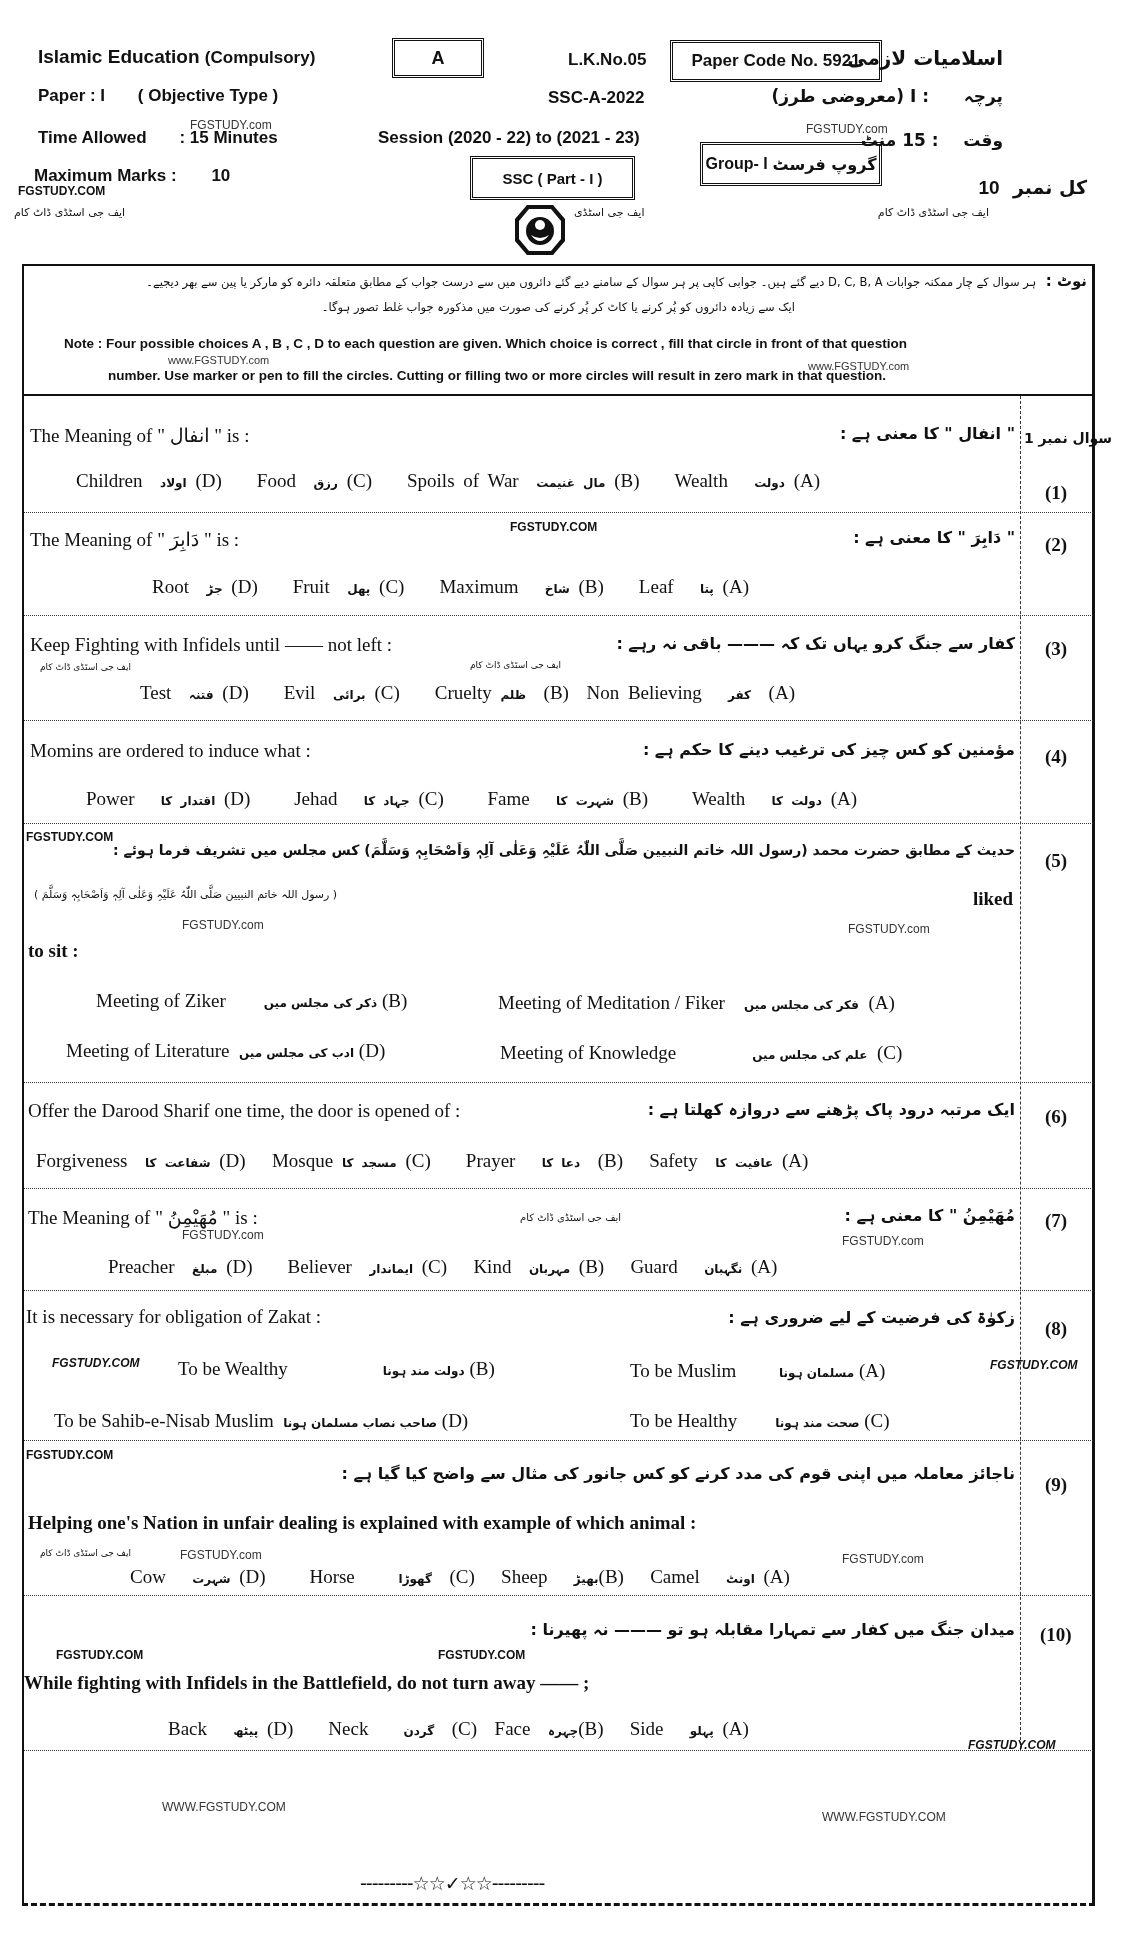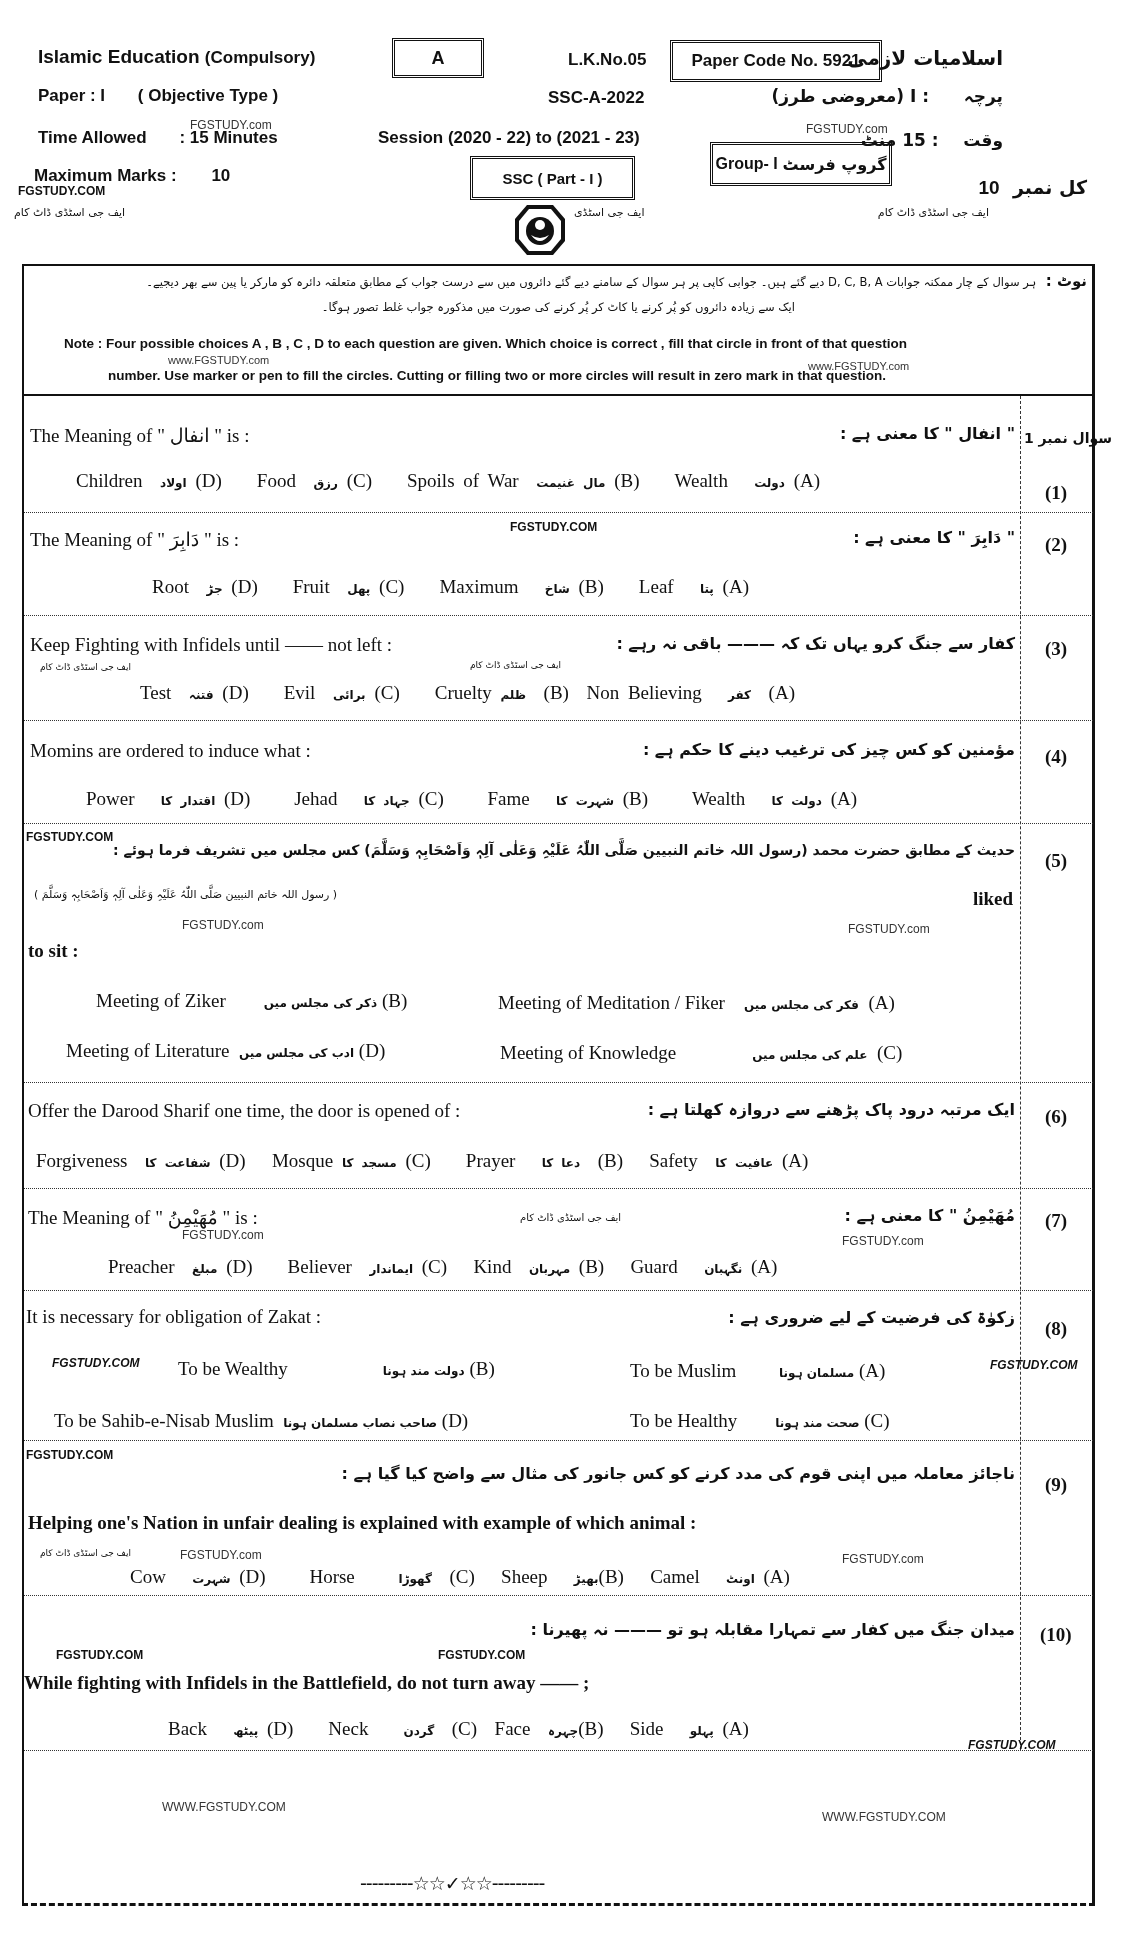--- a/index.html
+++ b/index.html
@@ -56,21 +56,21 @@
   <span style="margin-left:28px;">:  15  Minutes</span>
 </div>
 <div class="abs wm-thin" style="left:190px; top:118px; font-size:12px;">FGSTUDY.com</div>
 <div class="abs hdr" style="left:378px; top:128px; font-size:17px;">Session (2020 - 22)  to  (2021 - 23)</div>
 <div class="abs wm-thin" style="left:806px; top:122px; font-size:12px;">FGSTUDY.com</div>
 <div class="abs" style="right:122px; top:130px; font-size:17px; font-weight:bold;">
   <span class="ur" style="margin-left:30px;">:   15  منٹ</span>
   <span class="ur" style="margin-left:20px;">وقت</span>
 </div>
 
-<div class="abs box2 hdr" style="left:700px; top:142px; width:182px; height:44px; justify-content:space-around;margin-left:10px;">
+<div class="abs box2 hdr" style="left:700px; top:142px; width:182px; height:44px; justify-content:space-around;">
   <span style="font-size:16px;">Group- I</span>
   <span class="ur" style="font-size:16px;">گروپ فرسٹ</span>
 </div>
 
 <div class="abs hdr" style="left:34px; top:166px; font-size:17px;">
   <span>Maximum  Marks  :</span>
   <span style="margin-left:30px;">10</span>
 </div>
 <div class="abs box2 hdr" style="left:470px; top:156px; width:165px; height:44px;">
   <span style="font-size:15px;">SSC ( Part - I )</span>

